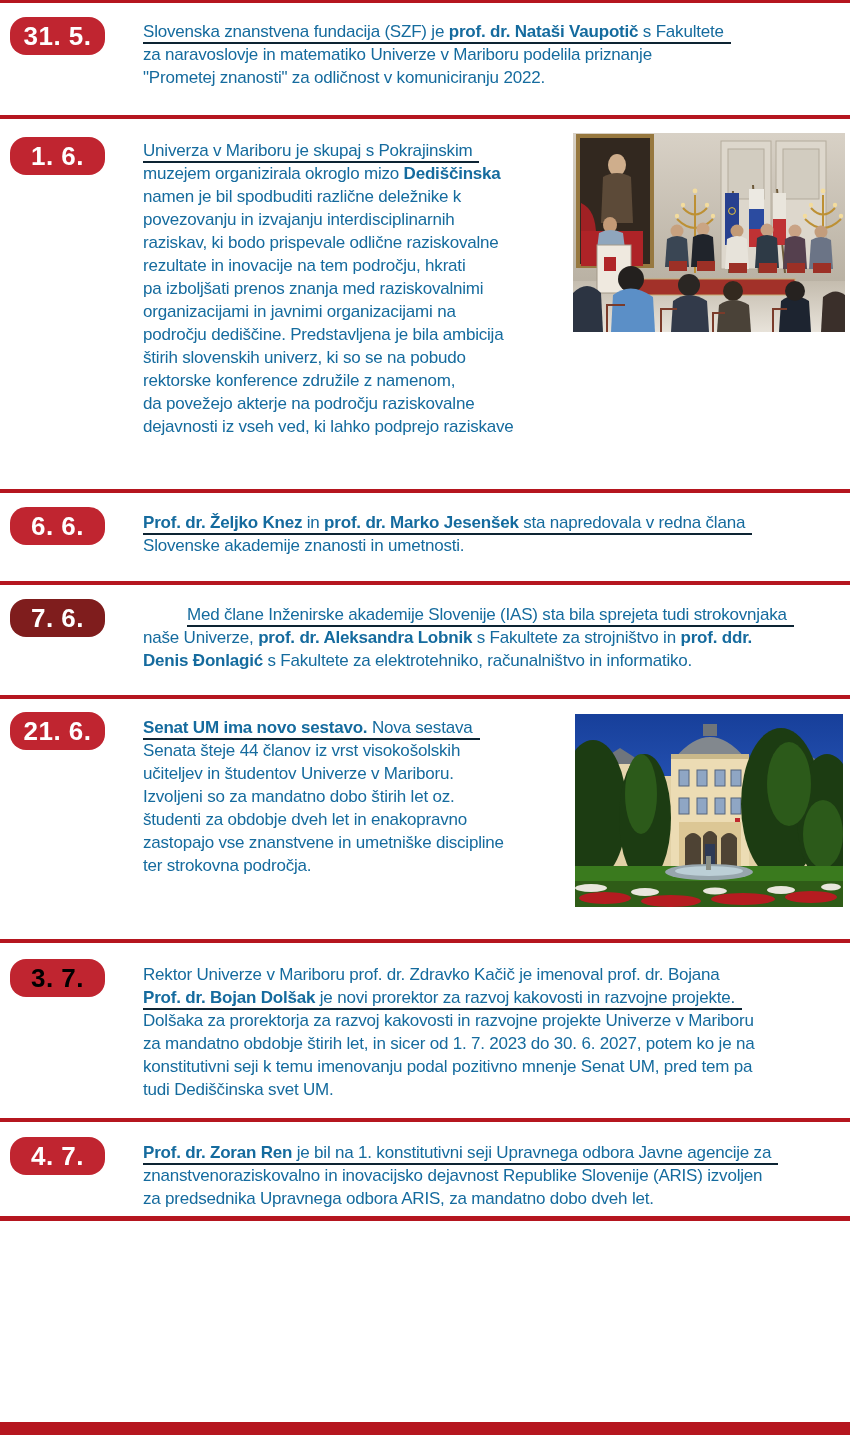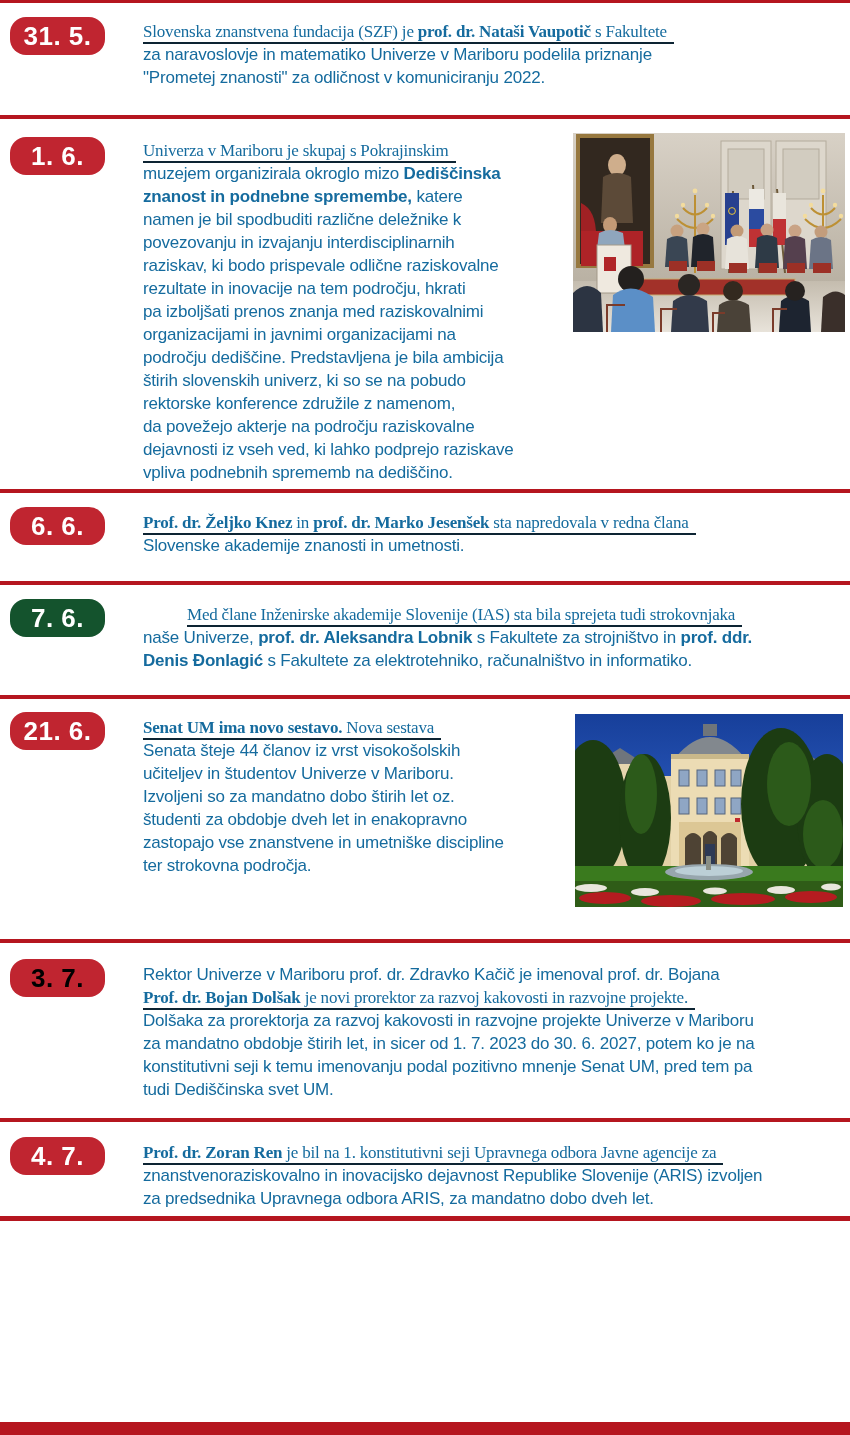--- a/index.html
+++ b/index.html
@@ -9,21 +9,21 @@
   }
   .hr{position:absolute;left:0;width:850px;background:#b5161f;}
   .entry{position:absolute;left:0;width:850px;height:0;}
   .badge{
     position:absolute;left:10px;width:95px;height:38px;background:#c02530;color:#ffffff;
     font-weight:bold;font-size:26px;letter-spacing:.5px;
     display:flex;align-items:center;justify-content:center;border-radius:16px;
   }
   .txt{position:absolute;left:143px;top:0;color:#156b9e;font-size:17px;line-height:23px;letter-spacing:-0.2px;white-space:nowrap;}
   .tl{height:23px;}
-  .lead{display:inline-block;border-bottom:2px solid #b91c1c;padding-right:7px;line-height:21px;font-family:Liberation Serif, serif;}
+  .lead{display:inline-block;border-bottom:2px solid #b91c1c;padding-right:7px;line-height:21px;}
   .b{font-weight:bold;}
   .photo{position:absolute;display:block;}
   .bottombar{position:absolute;left:0;width:850px;background:#b5161f;}
 </style>
 </head>
 <body>
 
 <div id="page" style="background: rgb(255, 255, 255);">
     <div class="hr" style="top: 0px; height: 3px; background: rgb(181, 22, 31);"></div>
     <div class="hr" style="top: 115px; height: 4px; background: rgb(181, 22, 31);"></div>
@@ -40,33 +40,31 @@
         <div class="tl"><span class="lead" style="border-bottom-color: rgb(13, 36, 51);"><span>Slovenska znanstvena fundacija (SZF) je </span><span class="b">prof. dr. Nataši Vaupotič</span><span> s Fakultete</span></span></div>
         <div class="tl"><span>za naravoslovje in matematiko Univerze v Mariboru podelila priznanje</span></div>
         <div class="tl"><span>"Prometej znanosti" za odličnost v komuniciranju 2022.</span></div>
       </div>
     </div>
     <div class="entry" style="top: 137px;">
       <div class="badge" style="background: rgb(192, 37, 48); color: rgb(255, 255, 255);">1. 6.</div>
       <div class="txt" style="top: 2px; color: rgb(21, 107, 158);">
         <div class="tl"><span class="lead" style="border-bottom-color: rgb(13, 36, 51);"><span>Univerza v Mariboru je skupaj s Pokrajinskim</span></span></div>
         <div class="tl"><span>muzejem organizirala okroglo mizo </span><span class="b">Dediščinska</span></div>
-        <div class="tl"><span class="b">znanost in podnebne spremembe,</span><span> katere</span></div>
         <div class="tl"><span>namen je bil spodbuditi različne deležnike k</span></div>
         <div class="tl"><span>povezovanju in izvajanju interdisciplinarnih</span></div>
         <div class="tl"><span>raziskav, ki bodo prispevale odlične raziskovalne</span></div>
         <div class="tl"><span>rezultate in inovacije na tem področju, hkrati</span></div>
         <div class="tl"><span>pa izboljšati prenos znanja med raziskovalnimi</span></div>
         <div class="tl"><span>organizacijami in javnimi organizacijami na</span></div>
         <div class="tl"><span>področju dediščine. Predstavljena je bila ambicija</span></div>
         <div class="tl"><span>štirih slovenskih univerz, ki so se na pobudo</span></div>
         <div class="tl"><span>rektorske konference združile z namenom,</span></div>
         <div class="tl"><span>da povežejo akterje na področju raziskovalne</span></div>
         <div class="tl"><span>dejavnosti iz vseh ved, ki lahko podprejo raziskave</span></div>
-        <div class="tl"><span>vpliva podnebnih sprememb na dediščino.</span></div>
       </div>
       <svg viewBox="0 0 272 199" preserveAspectRatio="none" xmlns="http://www.w3.org/2000/svg" class="photo" style="left: 573px; top: -4px; width: 272px; height: 199px;">
     <defs>
       <linearGradient id="wallg" x1="0" y1="0" x2="0" y2="1">
         <stop offset="0" stop-color="#d8d1c6"></stop>
             <stop offset="1" stop-color="#b9b1a3"></stop>
       </linearGradient>
       <linearGradient id="floorg" x1="0" y1="0" x2="0" y2="1">
         <stop offset="0" stop-color="#c4bcae"></stop>
             <stop offset="1" stop-color="#e8e3da"></stop>
@@ -180,21 +178,21 @@
   </svg>
     </div>
     <div class="entry" style="top: 507px;">
       <div class="badge" style="background: rgb(192, 37, 48); color: rgb(255, 255, 255);">6. 6.</div>
       <div class="txt" style="top: 4px; color: rgb(21, 107, 158);">
         <div class="tl"><span class="lead" style="border-bottom-color: rgb(13, 36, 51);"><span class="b">Prof. dr. Željko Knez</span><span> in </span><span class="b">prof. dr. Marko Jesenšek</span><span> sta napredovala v redna člana</span></span></div>
         <div class="tl"><span>Slovenske akademije znanosti in umetnosti.</span></div>
       </div>
     </div>
     <div class="entry" style="top: 599px;">
-      <div class="badge" style="background: #14532d; color: rgb(255, 255, 255);">7. 6.</div>
+      <div class="badge" style="background: #7f1d1d; color: rgb(255, 255, 255);">7. 6.</div>
       <div class="txt" style="top: 4px; color: rgb(21, 107, 158);">
         <div class="tl"><span class="lead" style="border-bottom-color: rgb(13, 36, 51); margin-left: 44px;"><span>Med člane Inženirske akademije Slovenije (IAS) sta bila sprejeta tudi strokovnjaka</span></span></div>
         <div class="tl"><span>naše Univerze, </span><span class="b">prof. dr. Aleksandra Lobnik</span><span> s Fakultete za strojništvo in </span><span class="b">prof. ddr.</span></div>
         <div class="tl"><span class="b">Denis Đonlagić</span><span> s Fakultete za elektrotehniko, računalništvo in informatiko.</span></div>
       </div>
     </div>
     <div class="entry" style="top: 712px;">
       <div class="badge" style="background: rgb(192, 37, 48); color: rgb(255, 255, 255);">21. 6.</div>
       <div class="txt" style="top: 4px; color: rgb(21, 107, 158);">
         <div class="tl"><span class="lead" style="border-bottom-color: rgb(13, 36, 51);"><span class="b">Senat UM ima novo sestavo.</span><span> Nova sestava</span></span></div>

